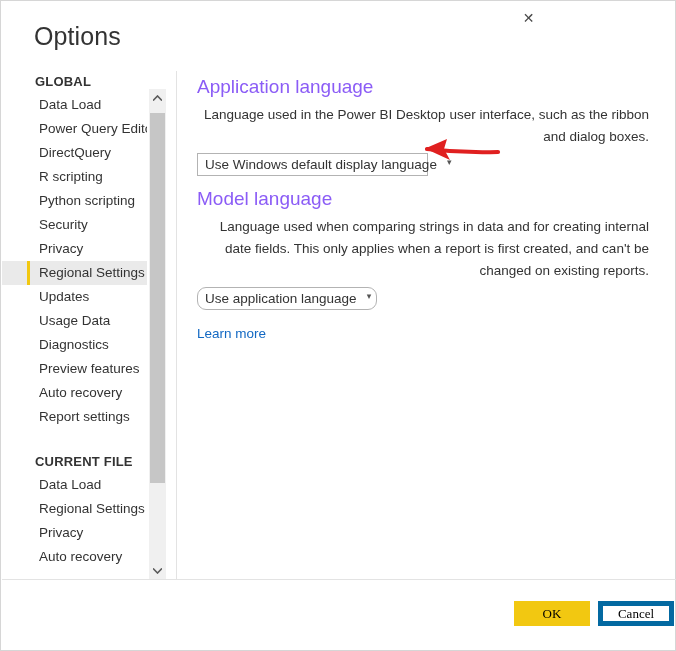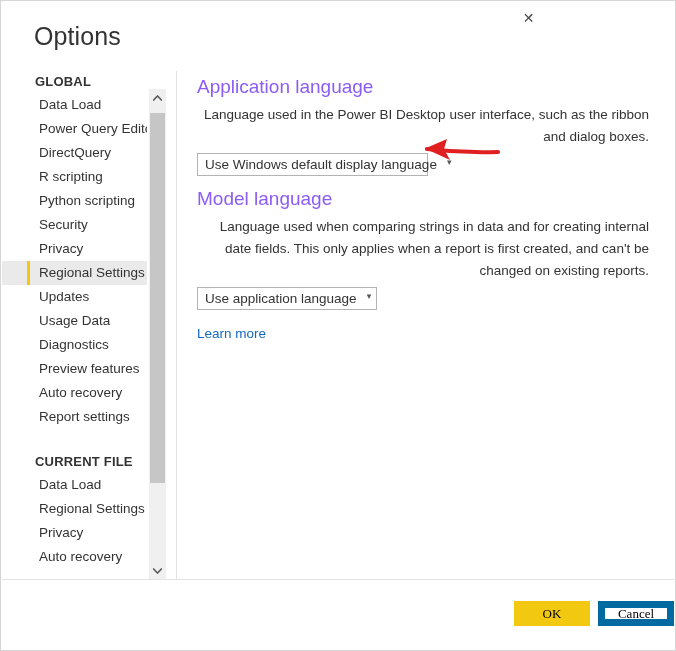--- a/index.html
+++ b/index.html
@@ -197,21 +197,21 @@
   .combo .combo-caret {
     font-size: 9px;
     color: #555555;
     padding: 0 9px 0 10px;
     font-family: "DejaVu Sans", sans-serif;
     line-height: 1;
     position: relative;
     top: -2px;
   }
   #combo-app { width: 231px; }
-  #combo-model { width: 180px; }
+  #combo-model { width: 180px; border-radius: 9px; }
 
   .block-gap-1 { height: 10px; }
 
   .learn-more {
     display: inline-block;
     margin-top: 15px;
     font-size: 13.5px;
     color: #1268c3;
     text-decoration: none;
     cursor: pointer;
@@ -244,21 +244,21 @@
     top: 21px;
     width: 76px;
     background: #f2c811;
     border: 1px solid #f2c811;
   }
   .btn-cancel {
     right: 3px;
     top: 21px;
     width: 76px;
     background: #ffffff;
-    border: 7px solid #0369a1;
+    border: 5px solid #0369a1;
   }
 
   
   .annotation {
     position: absolute;
     left: 413px;
     top: 128px;
     width: 100px;
     height: 45px;
     pointer-events: none;

